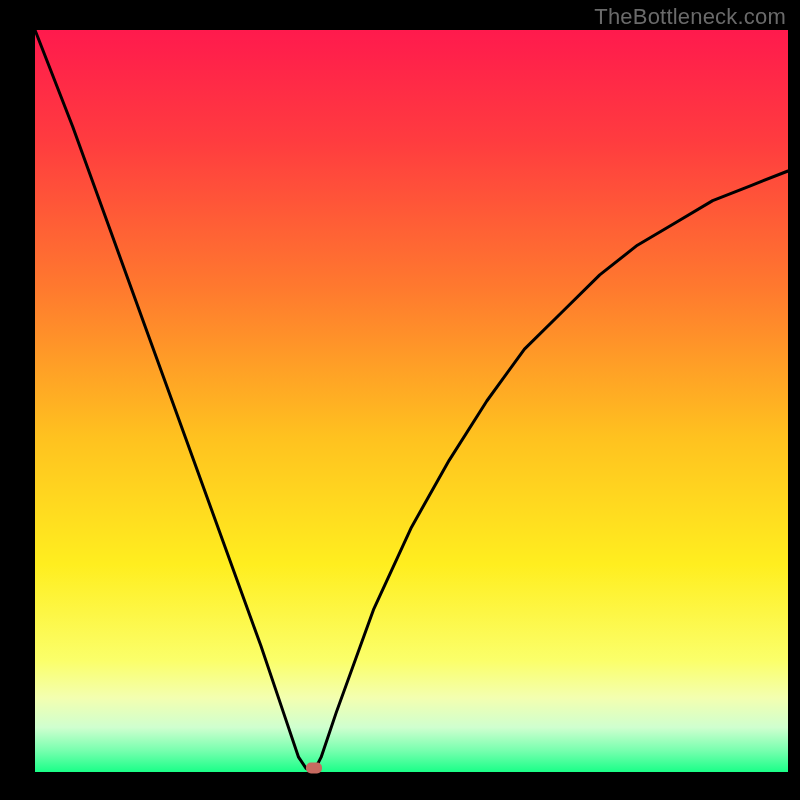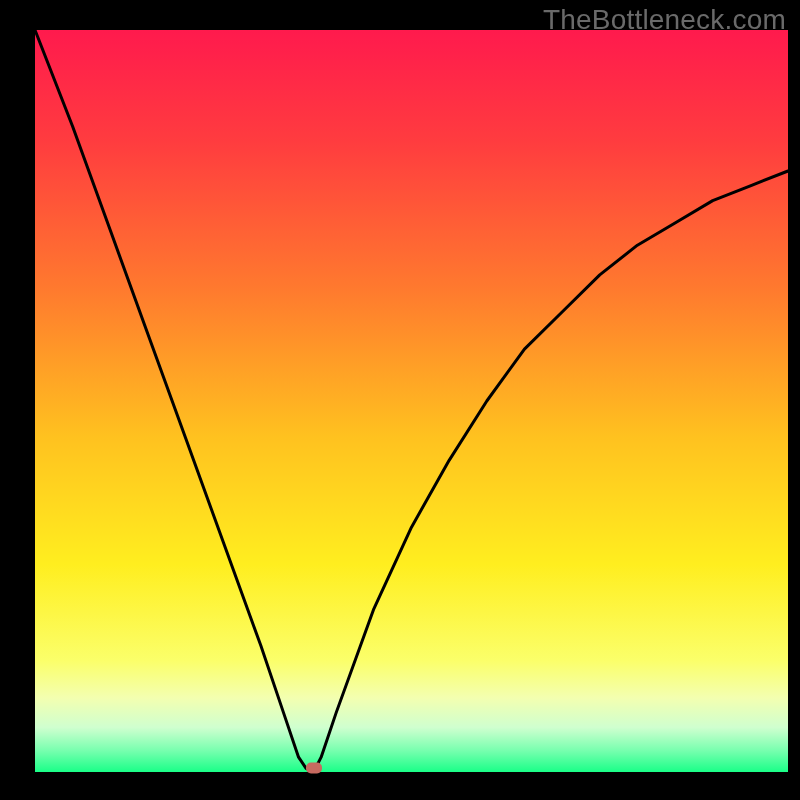--- a/index.html
+++ b/index.html
@@ -15,21 +15,21 @@
     position: relative;
     width: 800px;
     height: 800px;
     background: #000;
   }
   .watermark {
     position: absolute;
     top: 4px;
     right: 14px;
     color: #6a6a6a;
-    font-size: 28px;
+    font-size: 22px;
     font-weight: 400;
     letter-spacing: 0.2px;
     z-index: 5;
     margin-left: 40px;
   }
   svg {
     position: absolute;
     top: 0;
     left: 0;
   }

